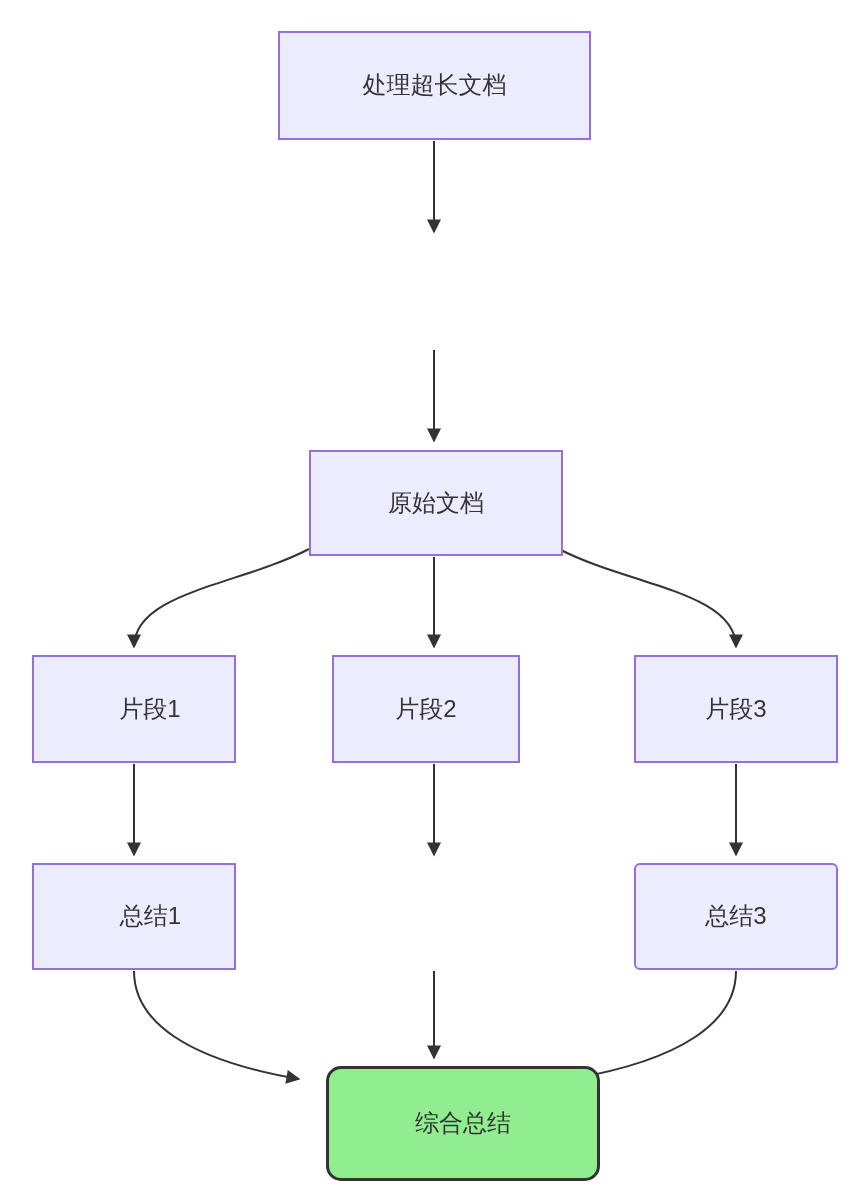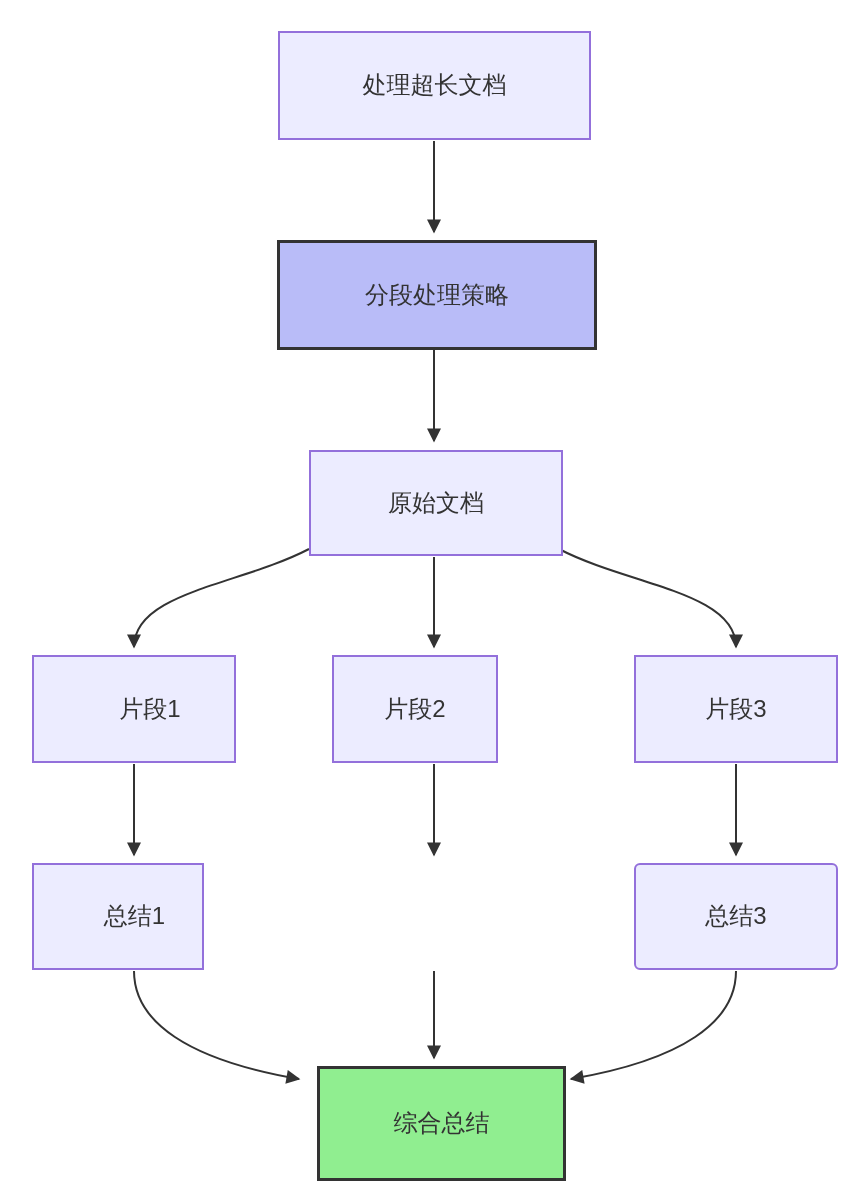--- a/index.html
+++ b/index.html
@@ -57,30 +57,29 @@
       <path d="M434,764 L434,855" marker-end="url(#arrow)"></path>
       <path d="M736,764 L736,855" marker-end="url(#arrow)"></path>
       <path d="M134,971 C134,1022 188,1060 299,1079" marker-end="url(#arrow)"></path>
       <path d="M434,971 L434,1058" marker-end="url(#arrow)"></path>
       <path d="M736,971 C736,1022 682,1060 571,1079" marker-end="url(#arrow)"></path>
     </g>
   </svg>
 
   <div class="node" style="left:278px; top:31px; width:313px; height:109px;">处理超长文档</div>
 
-  <div class="node node--strategy" style="left:277px; top:240px; width:320px; height:110px;">分段处理策略</div>
 
   <div class="node" style="left:309px; top:450px; width:254px; height:106px;">原始文档</div>
 
   <div class="node" style="left:32px; top:655px; width:204px; height:108px;padding-left:32px;">片段1</div>
 
-  <div class="node" style="left:332px; top:655px; width:166px; height:108px;">片段2</div>
+  <div class="node" style="left:332px; top:655px; width:188px; height:108px;">片段2</div>
 
   <div class="node" style="left:634px; top:655px; width:204px; height:108px;">片段3</div>
 
-  <div class="node" style="left:32px; top:863px; width:172px; height:107px;padding-left:33px;">总结1</div>
+  <div class="node" style="left:32px; top:863px; width:204px; height:107px;padding-left:33px;">总结1</div>
 
 
   <div class="node" style="left:634px; top:863px; width:204px; height:107px;border-radius:6px;">总结3</div>
 
-  <div class="node node--result" style="left:317px; top:1066px; width:249px; height:115px;">综合总结</div>
+  <div class="node node--result" style="left:326px; top:1066px; width:274px; height:115px;border-radius:15px;">综合总结</div>
 
 </div>
 
 </body></html>

